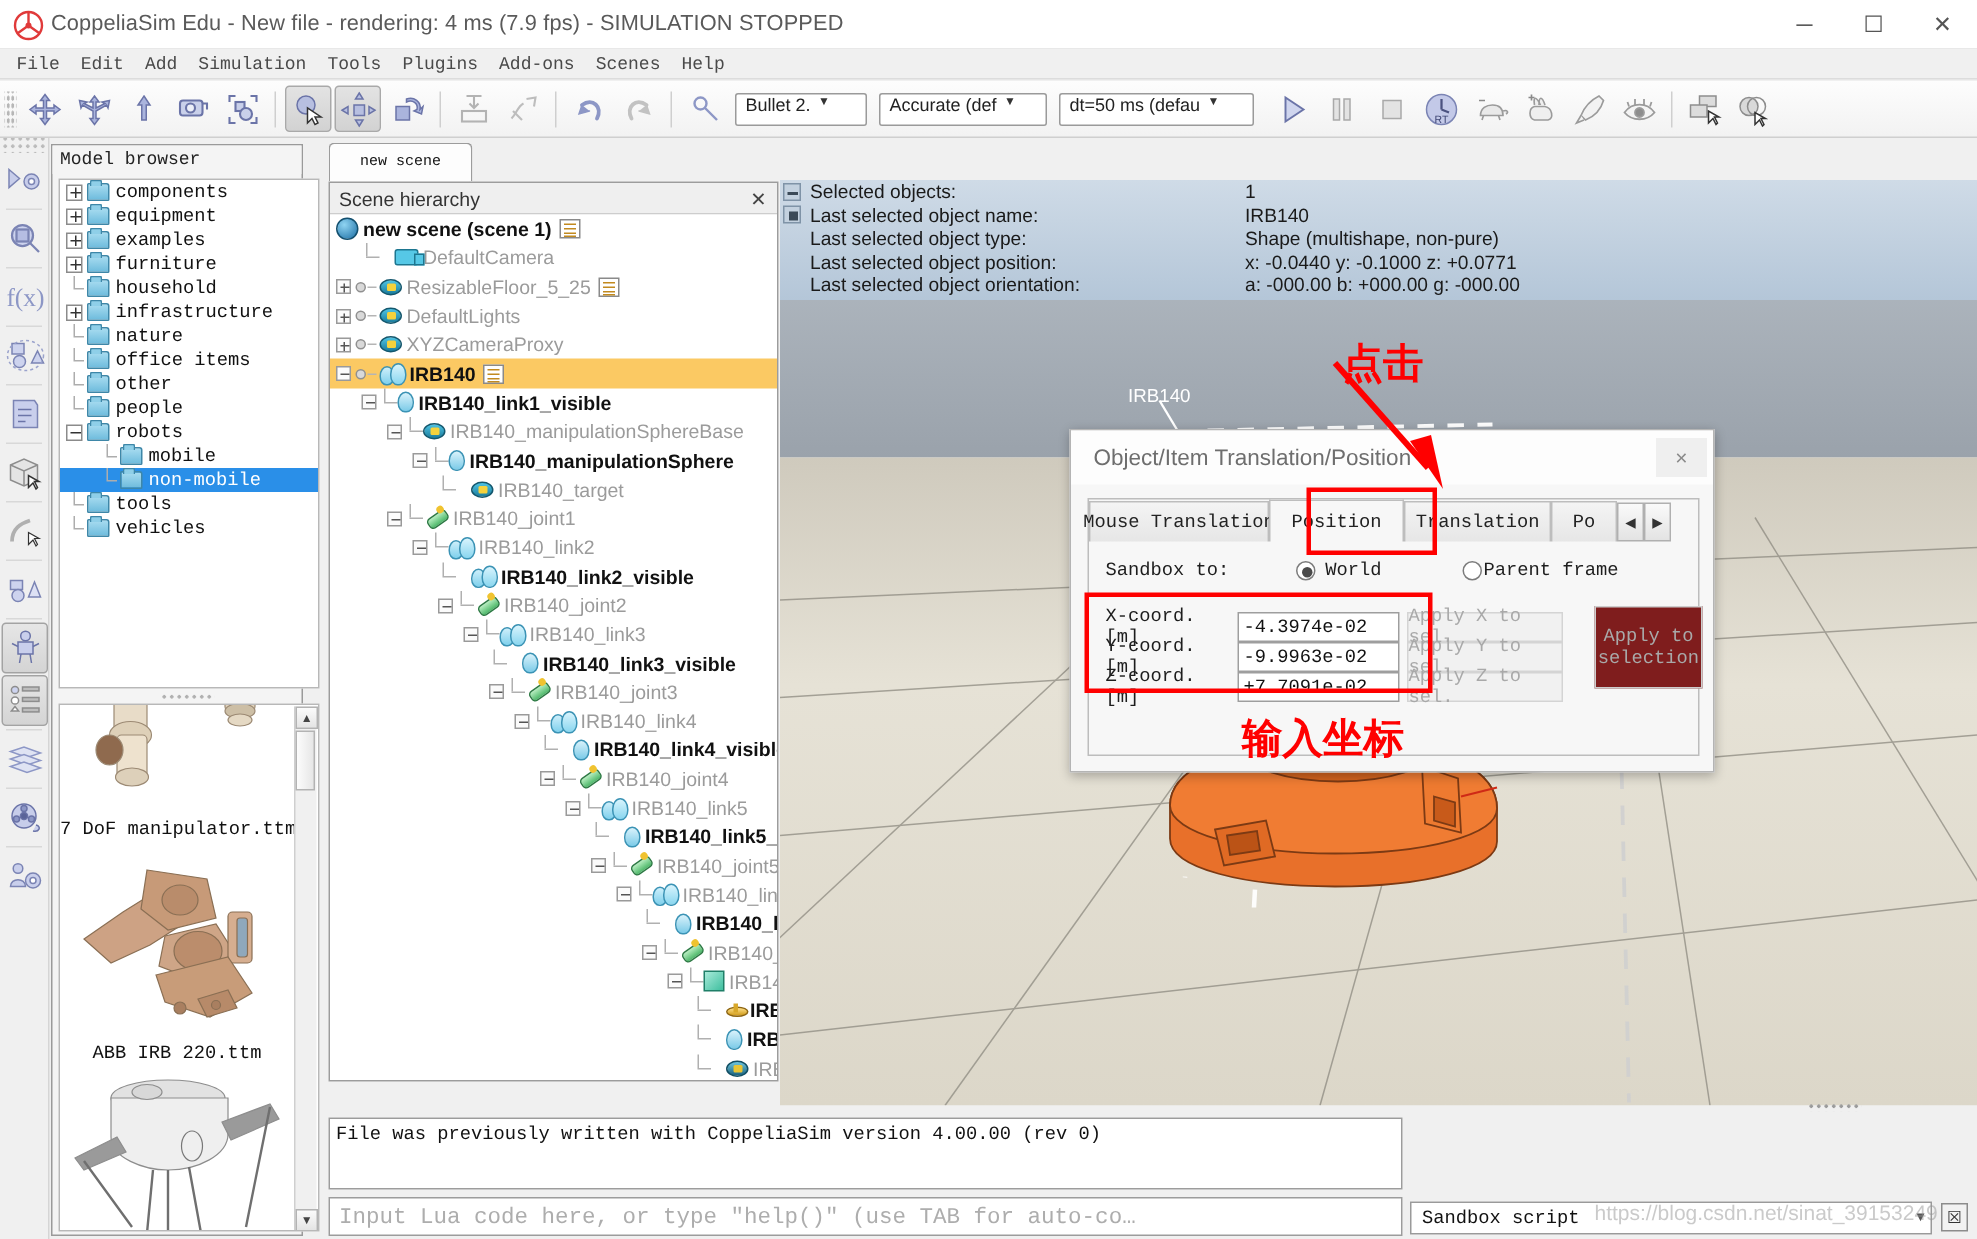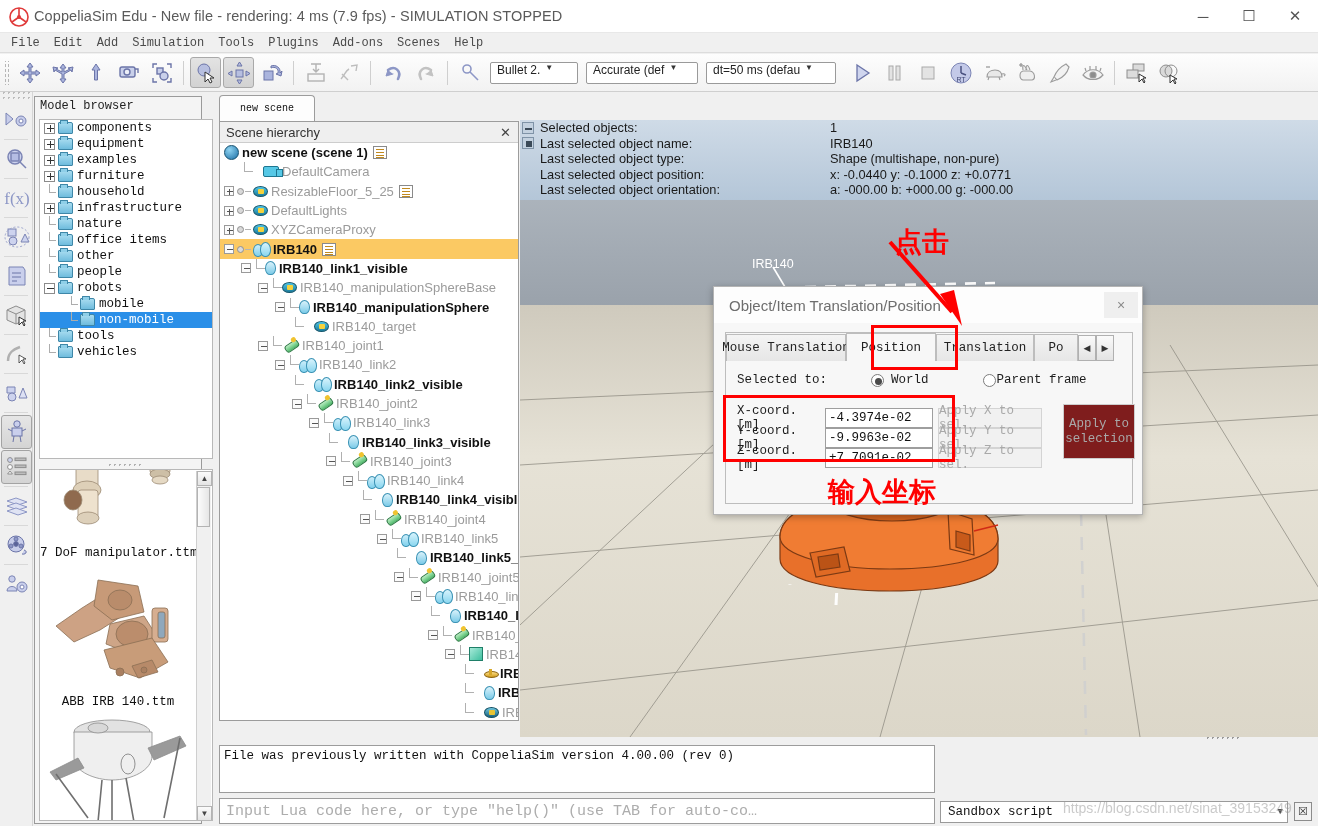--- a/index.html
+++ b/index.html
@@ -772,21 +772,21 @@
           <ellipse cx="92" cy="66" rx="16" ry="13" fill="#bb8d6c"></ellipse>
           <rect x="112" y="40" width="16" height="34" rx="3" fill="#d6ae90"></rect>
           <rect x="118" y="44" width="7" height="26" rx="2" fill="#8fa8bc"></rect>
           <path d="M64 82 L112 70 L128 94 L100 110 L70 100 Z" fill="#c89c79"></path>
           <path d="M92 98 L112 92 L118 104 L98 110 Z" fill="#b78a69"></path>
           <circle cx="80" cy="104" r="4" fill="#a97f60"></circle>
           <circle cx="104" cy="102" r="3" fill="#a97f60"></circle>
         </g>
       </svg>
     </div>
-    <div class="thumb-label" style="position:absolute;left:0;top:225px;width:156px">ABB IRB 140.ttm</div>
+    <div class="thumb-label" style="position:absolute;left:0;top:225px;width:156px">ABB IRB 220.ttm</div>
 
     <div style="position:absolute;left:0;top:244px;width:156px;height:108px;overflow:hidden">
       <svg width="156" height="108" viewBox="0 0 156 108">
         <g stroke="#8d8d8d" stroke-width="0.8" fill="#ececec">
           <ellipse cx="72" cy="18" rx="38" ry="12" fill="#e2e2e2"></ellipse>
           <path d="M34 18 L34 44 C34 58 56 66 72 66 C92 66 112 56 112 42 L112 18 Z" fill="#efefef"></path>
           <ellipse cx="58" cy="14" rx="10" ry="5" fill="#d8d8d8"></ellipse>
           <ellipse cx="88" cy="50" rx="7" ry="10" fill="none" stroke="#777"></ellipse>
           <path d="M108 34 L140 22 L146 32 L114 46 Z" fill="#9a9a9a"></path>
           <path d="M38 44 L10 58 L16 66 L44 54 Z" fill="#9a9a9a"></path>
@@ -1101,21 +1101,21 @@
     <div id="tabstrip">
       <div class="dtab" style="width:120px">Mouse Translation</div>
       <div class="dtab active" style="width:90px">Position</div>
       <div class="dtab" style="width:98px">Translation</div>
       <div class="dtab" style="width:44px">Po</div>
       <div class="tnav">◀</div>
       <div class="tnav">▶</div>
     </div>
 
     <div style="position:absolute;left:11px;top:40px;width:390px;display:flex;align-items:center">
-      <span class="flbl">Selected to:</span>
+      <span class="flbl">Sandbox to:</span>
       <span class="radio on" style="margin-left:44px"></span>
       <span class="flbl" style="margin-left:7px">World</span>
       <span class="radio" style="margin-left:54px"></span>
       <span class="flbl" style="margin-left:1px">Parent frame</span>
     </div>
 
     <div style="position:absolute;left:11px;top:71px;display:flex;align-items:center">
       <span class="flbl" style="width:88px">X-coord. [m]</span>
       <span class="ftxt" style="width:108px">-4.3974e-02</span>
       <span class="fbtn-dis" style="width:104px;margin-left:5px">Apply X to sel.</span>

